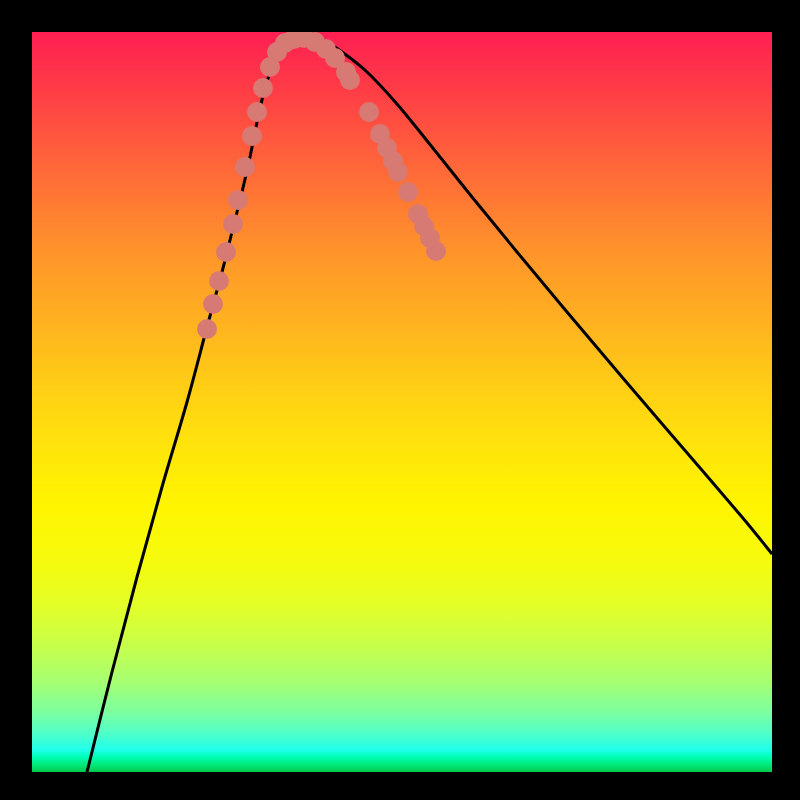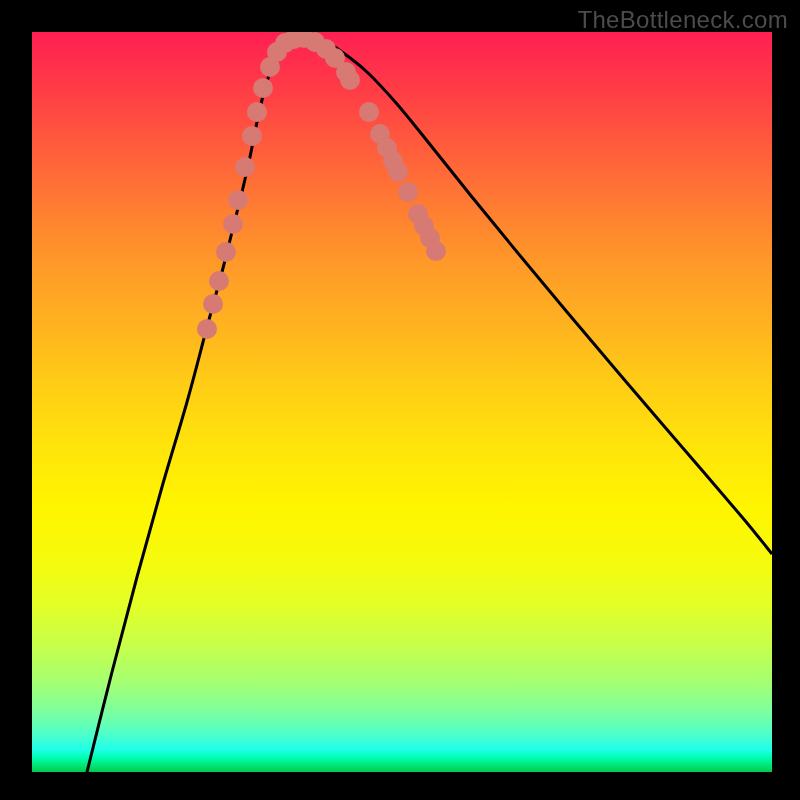--- a/index.html
+++ b/index.html
@@ -71,21 +71,20 @@
     }
     .marker {
       fill: #d77a74;
       stroke: none;
     }
   </style>
 </head>
 <body>
 
 <div class="chart-container">
-  <div class="watermark">TheBottleneck.com</div>
   <div class="plot-area">
     <svg class="curve-layer" viewBox="0 0 740 740" preserveAspectRatio="none">
       <path id="curve-path" class="curve" d="M 55 740 C 59.17 723.33, 71.67 672.50, 80 640 C 88.33 607.50, 96.67 575.83, 105 545 C 113.33 514.17, 121.67 484.17, 130 455 C 138.33 425.83, 147.50 396.67, 155 370 C 162.50 343.33, 169.17 316.67, 175 295 C 180.83 273.33, 185.83 255.83, 190 240 C 194.17 224.17, 196.67 213.33, 200 200 C 203.33 186.67, 207.00 172.50, 210 160 C 213.00 147.50, 215.50 136.67, 218 125 C 220.50 113.33, 222.67 100.83, 225 90 C 227.33 79.17, 229.50 69.17, 232 60 C 234.50 50.83, 237.00 42.00, 240 35 C 243.00 28.00, 246.33 22.50, 250 18 C 253.67 13.50, 257.83 10.17, 262 8 C 266.17 5.83, 270.33 5.00, 275 5 C 279.67 5.00, 284.17 5.50, 290 8 C 295.83 10.50, 302.50 14.67, 310 20 C 317.50 25.33, 325.83 31.33, 335 40 C 344.17 48.67, 354.17 59.50, 365 72 C 375.83 84.50, 387.50 99.50, 400 115 C 412.50 130.50, 425.83 147.50, 440 165 C 454.17 182.50, 469.17 200.83, 485 220 C 500.83 239.17, 517.50 259.17, 535 280 C 552.50 300.83, 570.83 322.50, 590 345 C 609.17 367.50, 630.00 391.67, 650 415 C 670.00 438.33, 695.00 467.17, 710 485 C 725.00 502.83, 735.00 515.83, 740 522" stroke="#000000"></path>
       <g id="markers-group">
           <circle cx="175" cy="297" r="10" class="marker" fill="#d77a74"></circle>
           <circle cx="181" cy="272" r="10" class="marker" fill="#d77a74"></circle>
           <circle cx="187" cy="249" r="10" class="marker" fill="#d77a74"></circle>
           <circle cx="194" cy="220" r="10" class="marker" fill="#d77a74"></circle>
           <circle cx="201" cy="192" r="10" class="marker" fill="#d77a74"></circle>
           <circle cx="206" cy="168" r="10" class="marker" fill="#d77a74"></circle>

